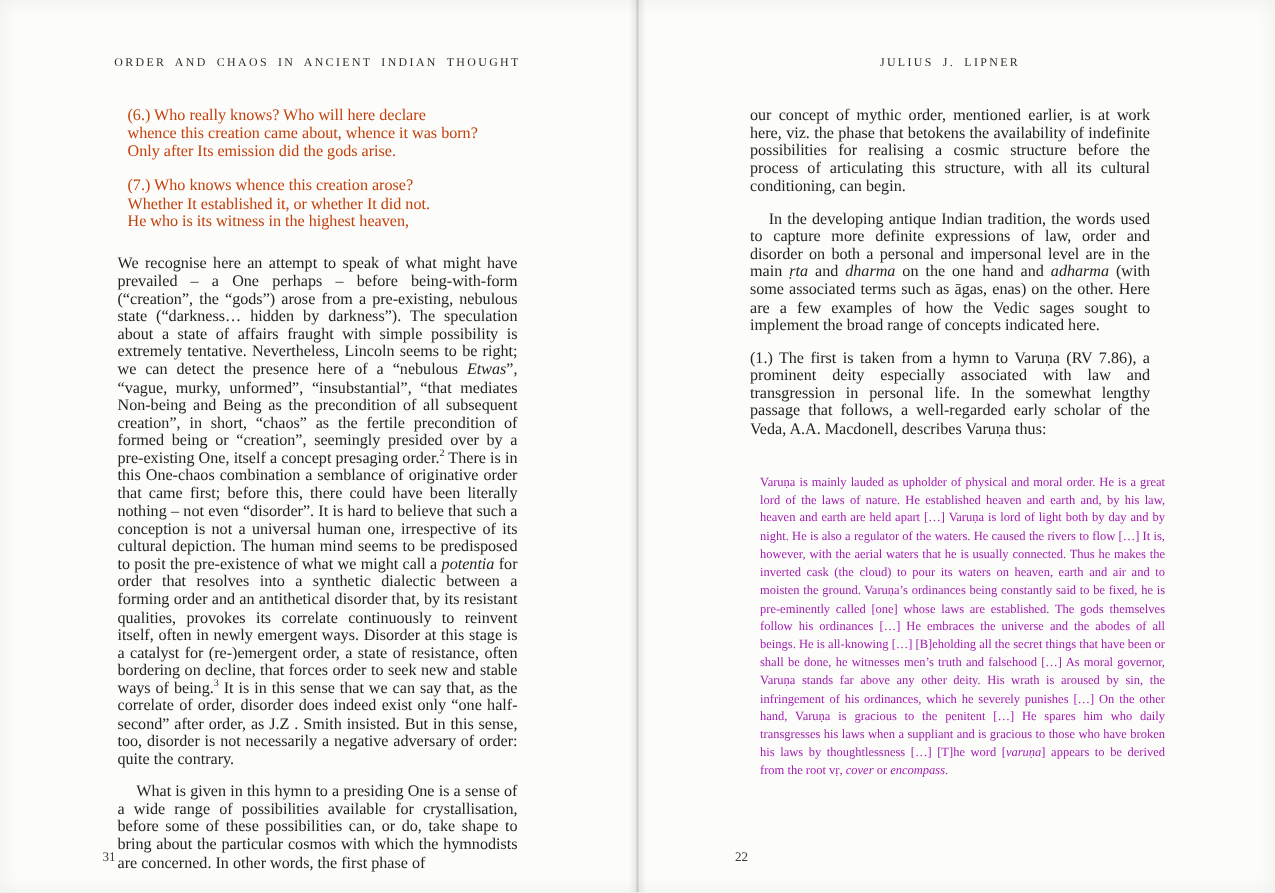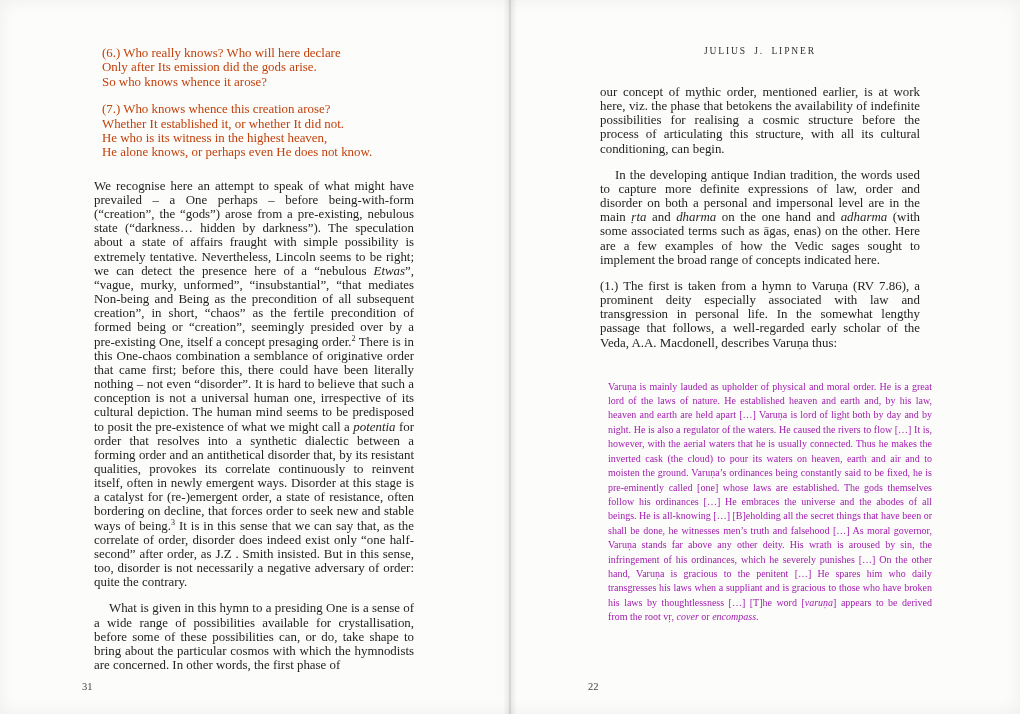--- a/index.html
+++ b/index.html
@@ -81,32 +81,32 @@
     pointer-events:none;
   }
 </style>
 </head>
 <body>
 
 <div class="spread">
 
   <div class="page page-left">
     <div class="content">
+      <div class="running-head">ORDER AND CHAOS IN ANCIENT INDIAN THOUGHT</div>
 
       <div class="verse">
         <div class="verse-line">(6.) Who really knows? Who will here declare</div>
+        <div class="verse-line">whence this creation came about, whence it was born?</div>
         <div class="verse-line">Only after Its emission did the gods arise.</div>
-        <div class="verse-line">So who knows whence it arose?</div>
       </div>
 
       <div class="verse verse-last">
         <div class="verse-line">(7.) Who knows whence this creation arose?</div>
         <div class="verse-line">Whether It established it, or whether It did not.</div>
         <div class="verse-line">He who is its witness in the highest heaven,</div>
-        <div class="verse-line">He alone knows, or perhaps even He does not know.</div>
       </div>
 
       <p class="para">We recognise here an attempt to speak of what might have prevailed – a One perhaps – before being-with-form (“creation”, the “gods”) arose from a pre-existing, nebulous state (“darkness… hidden by darkness”). The speculation about a state of affairs fraught with simple possibility is extremely tentative. Nevertheless, Lincoln seems to be right; we can detect the presence here of a “nebulous <i>Etwas</i>”, “vague, murky, unformed”, “insubstantial”, “that mediates Non-being and Being as the precondition of all subsequent creation”, in short, “chaos” as the fertile precondition of formed being or “creation”, seemingly presided over by a pre-existing One, itself a concept presaging order.<sup>2</sup> There is in this One-chaos combination a semblance of originative order that came first; before this, there could have been literally nothing – not even “disorder”. It is hard to believe that such a conception is not a universal human one, irrespective of its cultural depiction. The human mind seems to be predisposed to posit the pre-existence of what we might call a <i>potentia</i> for order that resolves into a synthetic dialectic between a forming order and an antithetical disorder that, by its resistant qualities, provokes its correlate continuously to reinvent itself, often in newly emergent ways. Disorder at this stage is a catalyst for (re-)emergent order, a state of resistance, often bordering on decline, that forces order to seek new and stable ways of being.<sup>3</sup> It is in this sense that we can say that, as the correlate of order, disorder does indeed exist only “one half-second” after order, as J.Z . Smith insisted. But in this sense, too, disorder is not necessarily a negative adversary of order: quite the contrary.</p>
       <p class="para indent">What is given in this hymn to a presiding One is a sense of a wide range of possibilities available for crystallisation, before some of these possibilities can, or do, take shape to bring about the particular cosmos with which the hymnodists are concerned. In other words, the first phase of</p>
     </div>
 
     <div class="pagenum">31</div>
   </div>
 
   <div class="gutter"></div>

